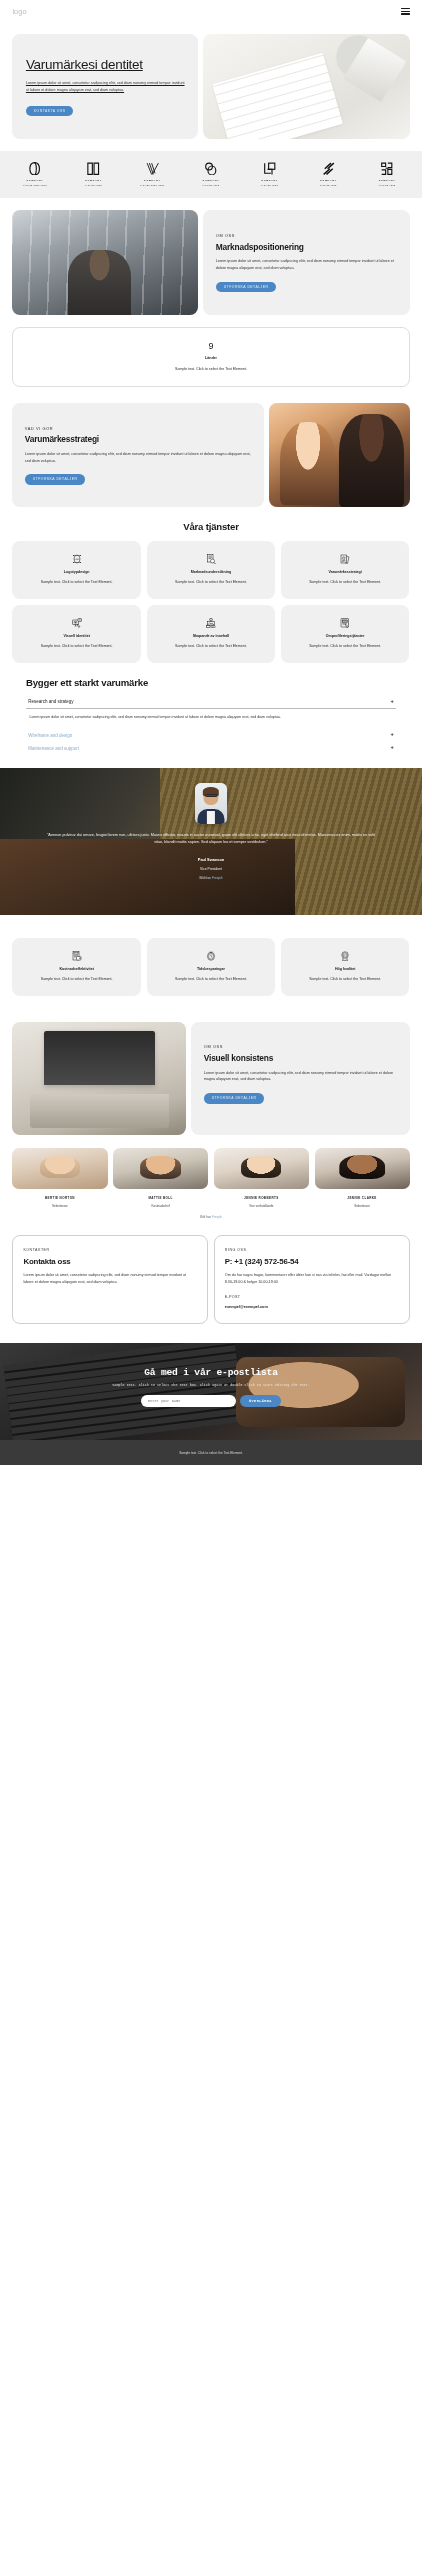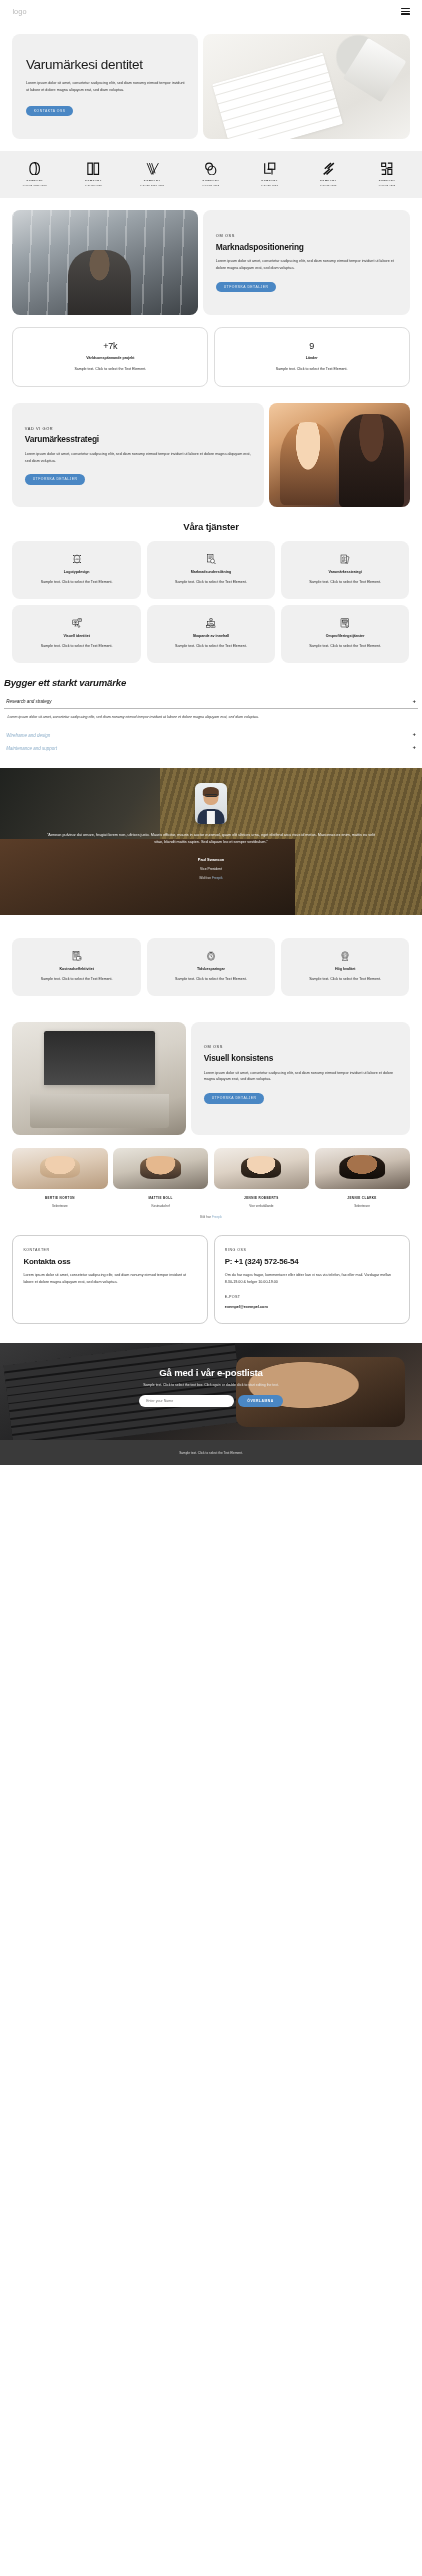--- a/index.html
+++ b/index.html
@@ -28,21 +28,21 @@
     font-size:3.4px; letter-spacing:0.5px; padding:3.4px 7.9px; border-radius:11.3px;
     border:none; cursor:pointer; font-family:inherit; text-transform:uppercase;
   }
   .eyebrow{ font-size:3.9px; letter-spacing:0.6px; color:#2b2b2b; }
   .body-txt{ font-size:3.7px; line-height:1.85; color:#333; }
   .h-big{ font-size:13.5px; line-height:1.12; font-weight:400; letter-spacing:-0.3px; }
   .h-bold{ font-size:8.4px; font-weight:700; letter-spacing:-0.2px; line-height:1.12; }
   .sec-title{ font-size:9.6px; font-weight:700; text-align:center; letter-spacing:-0.2px; }
 
   
-  .hero{ display:flex; gap:5px; padding:11.3px 12.4px 0; }
+  .hero{ display:flex; gap:5px; padding:11.3px 12.4px 0;text-decoration:underline; }
   .hero-left{ width:186px; background:#f0f0f0; border-radius:7.9px; padding:23.6px 13.5px 22.5px; }
   .hero-left p{ margin:7.9px 0 10px; max-width:163px; }
   .hero-right{ flex:1; border-radius:7.9px; overflow:hidden; position:relative; }
   .ph{ width:100%; height:100%; position:relative; overflow:hidden; }
 
   
   .ph-desk{background:
       radial-gradient(circle at 75% 22%, #dcdcd8 0 12%, transparent 13%),
       linear-gradient(150deg,#f6f5f2 0%,#eceae5 42%,#e3e1dc 70%,#f3f2ef 100%);}
   .ph-desk:after{content:"";position:absolute;left:8%;top:32%;width:56%;height:70%;
@@ -114,21 +114,21 @@
 
   
   .grid3{ display:flex; flex-wrap:wrap; gap:5.6px; padding:0 12.4px; }
   .tile{ width:calc((100% - 11.3px)/3); background:#f0f0f0; border-radius:7.9px;
          padding:12.4px 7.9px 13.5px; text-align:center; }
   .tile-ic{ height:12.4px; display:flex; align-items:center; justify-content:center; margin-bottom:4.5px; }
   .tile-h{ font-size:3.6px; font-weight:700; }
   .tile-p{ font-size:3.6px; line-height:1.65; color:#2b2b2b; margin-top:5.6px; }
 
   
-  .acc-wrap{ padding:0 4px;font-style:italic; }
+  .acc-wrap{ padding:0 26px; }
   .acc-title{ font-size:9.6px; font-weight:700; letter-spacing:-0.2px; margin-bottom:7.9px; }
   .acc-row{ display:flex; align-items:center; justify-content:space-between;
             padding:3.4px 2.3px 3.9px; border-bottom:0.6px solid #b9b9b9; cursor:pointer; }
   .acc-row.closed{ border-bottom:none; }
   .acc-lab{ font-size:4.5px; color:#1a1a1a; }
   .acc-row.closed .acc-lab{ color:#8aacc8; }
   .acc-plus{ font-size:5.6px; font-weight:700; line-height:1; }
   .acc-body{ font-size:3.6px; line-height:1.9; color:#333; padding:5px 3.4px 0; }
 
   
@@ -178,21 +178,21 @@
   
   .contact{ display:flex; gap:5.6px; padding:15.8px 12.4px 19px; }
   .cc{ flex:1; border:0.6px solid #cfcfcf; border-radius:7.9px; padding:11.3px 10px 14.6px; }
   .cc-eyebrow{ font-size:3.6px; letter-spacing:0.5px; color:#3a3a3a; }
   .cc-h{ font-size:7.9px; font-weight:700; margin:5.6px 0 6.2px; letter-spacing:-0.2px; }
   .cc-p{ font-size:3.7px; line-height:1.85; color:#333; }
   .cc-sub{ font-size:3.7px; color:#3a3a3a; margin:9px 0 5.6px; letter-spacing:0.3px; }
   .cc-mail{ font-size:3.8px; font-weight:700; }
 
   
-  .news{ position:relative; height:97px; overflow:hidden; }
+  .news{ position:relative; height:97px; overflow:hidden;font-family:Liberation Mono, monospace; }
   .news .ph{ position:absolute; inset:0; }
   .news-in{ position:relative; z-index:2; text-align:center; padding:23.6px 22.5px; }
   .news-h{ font-size:9.6px; font-weight:700; color:#fff; letter-spacing:-0.2px; }
   .news-p{ font-size:3.4px; color:#e6e6e6; margin:5.6px 0 7.9px; }
   .news-form{ display:flex; justify-content:center; gap:3.9px; }
   .news-input{ width:95px; height:11.8px; border-radius:6.8px; border:none; background:#fff;
                padding:0 6.8px; font-size:3.6px; color:#5a5a5a; font-family:inherit; outline:none; }
   .news-btn{ height:11.8px; border:none; border-radius:6.8px; background:#4a87c4; color:#fff;
              font-size:3.4px; letter-spacing:0.5px; padding:0 9px; cursor:pointer;
              font-family:inherit; font-weight:700; text-transform:uppercase; }
@@ -325,25 +325,20 @@
     <div class="pane-txt">
       <div class="eyebrow">OM OSS</div>
       <div class="h-bold" style="margin-top:5px">Marknadspositionering</div>
       <p class="body-txt">Lorem ipsum dolor sit amet, consetetur sadipscing elitr, sed diam nonumy eirmod tempor invidunt ut labore et dolore magna aliquyam erat, sed diam voluptua.</p>
       <button class="btn">UTFORSKA DETALJER</button>
     </div>
   </div>
 
   <div class="stats">
     <div class="stat">
-      <div class="stat-num">+7k</div>
-      <div class="stat-lab">Världsomspännande projekt</div>
-      <div class="stat-txt">Sample text. Click to select the Text Element.</div>
-    </div>
-    <div class="stat">
       <div class="stat-num">9</div>
       <div class="stat-lab">Länder</div>
       <div class="stat-txt">Sample text. Click to select the Text Element.</div>
     </div>
   </div>
 
   <div class="split rev" style="padding-top:15.8px">
     <div class="pane-img" style="width:141px">
         <div class="ph ph-people"></div>
       </div>

